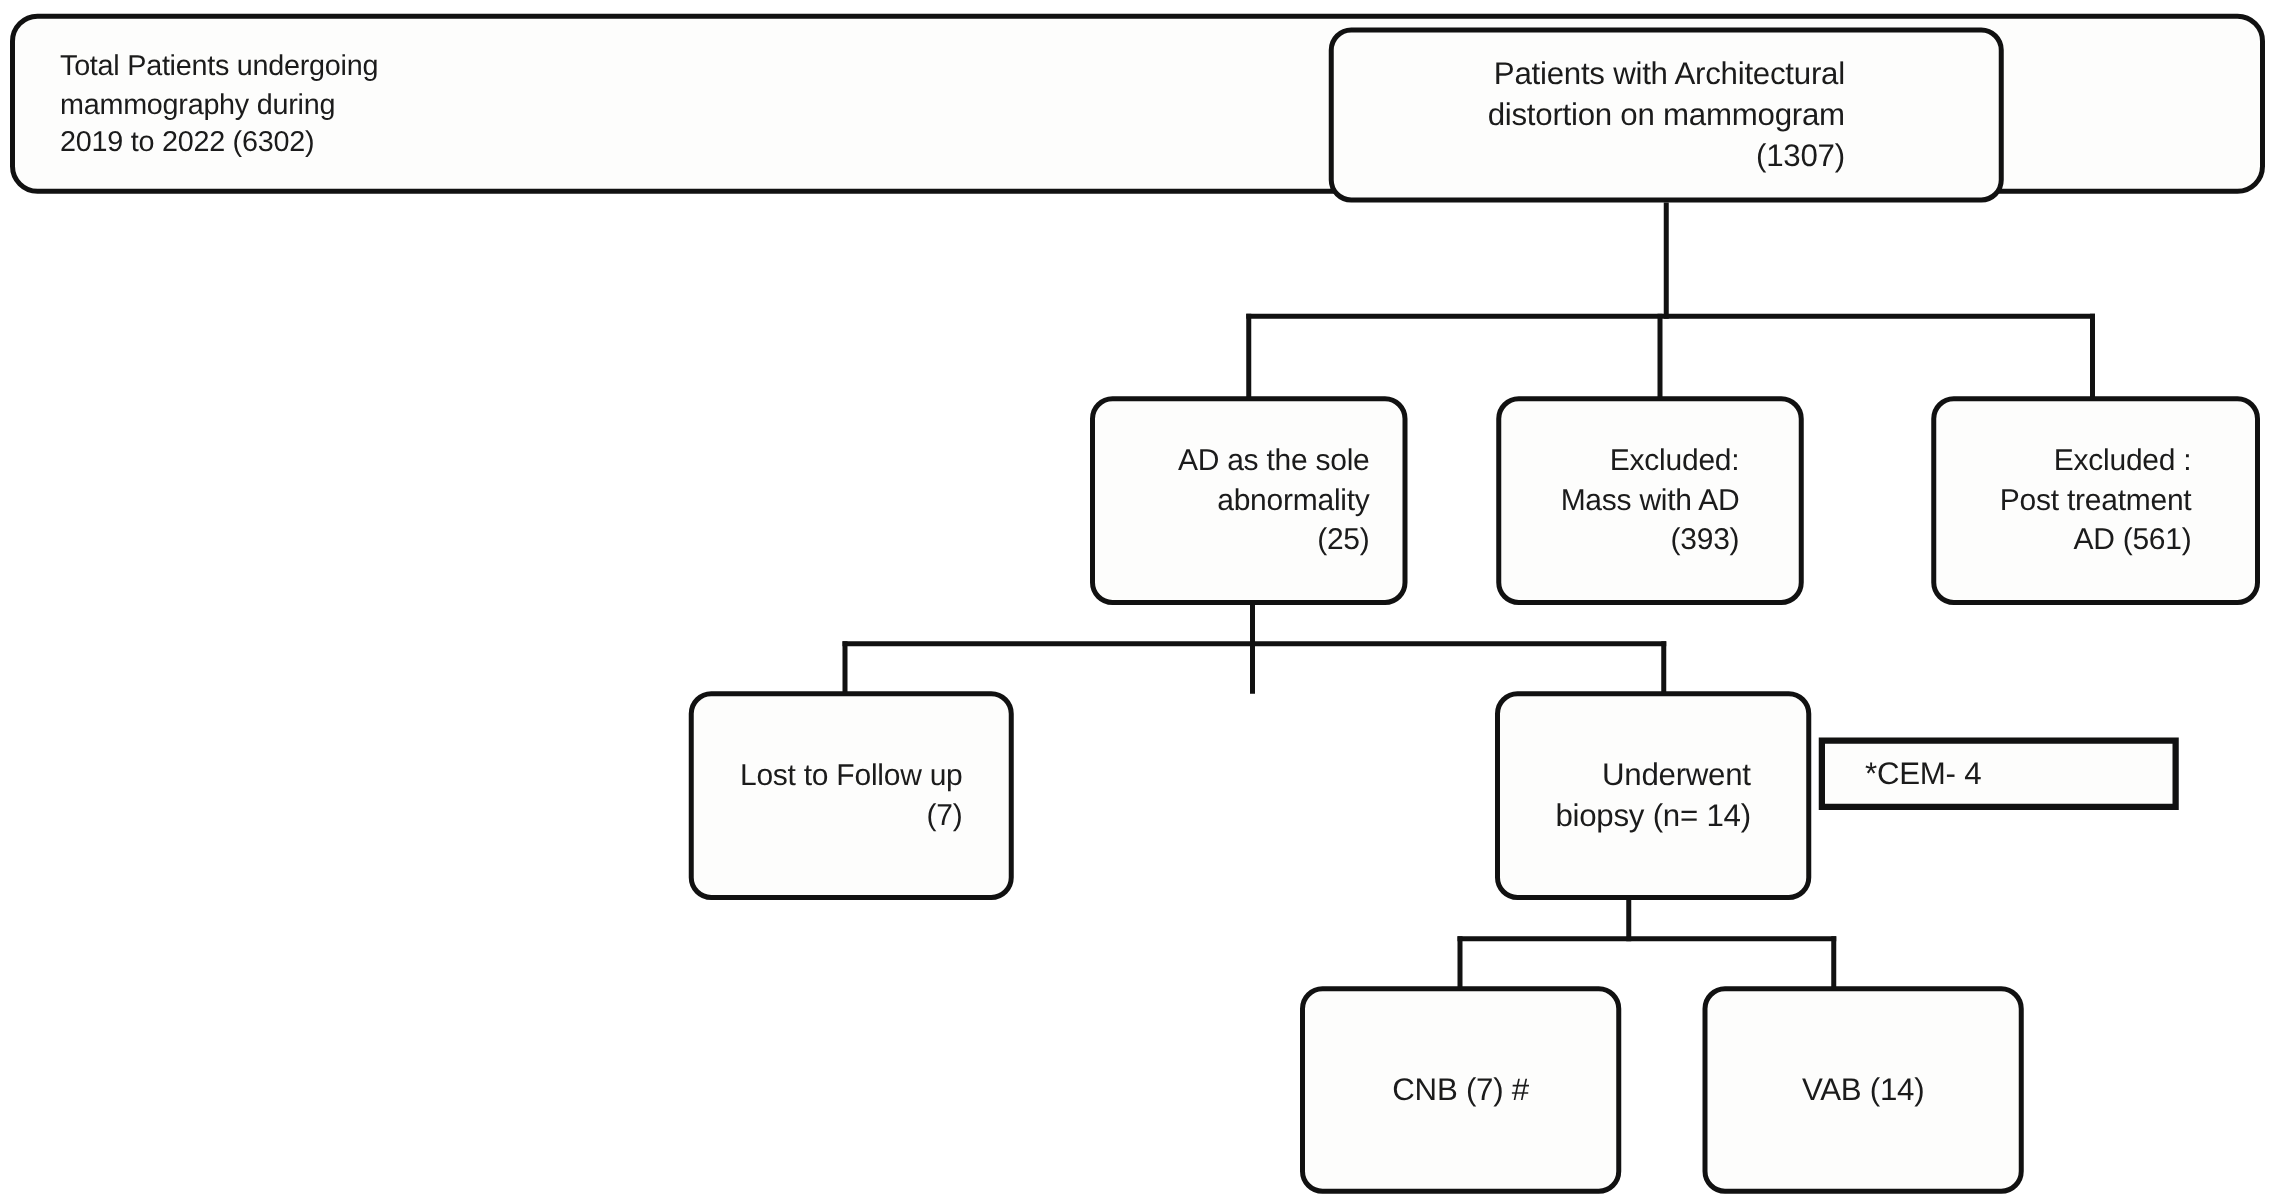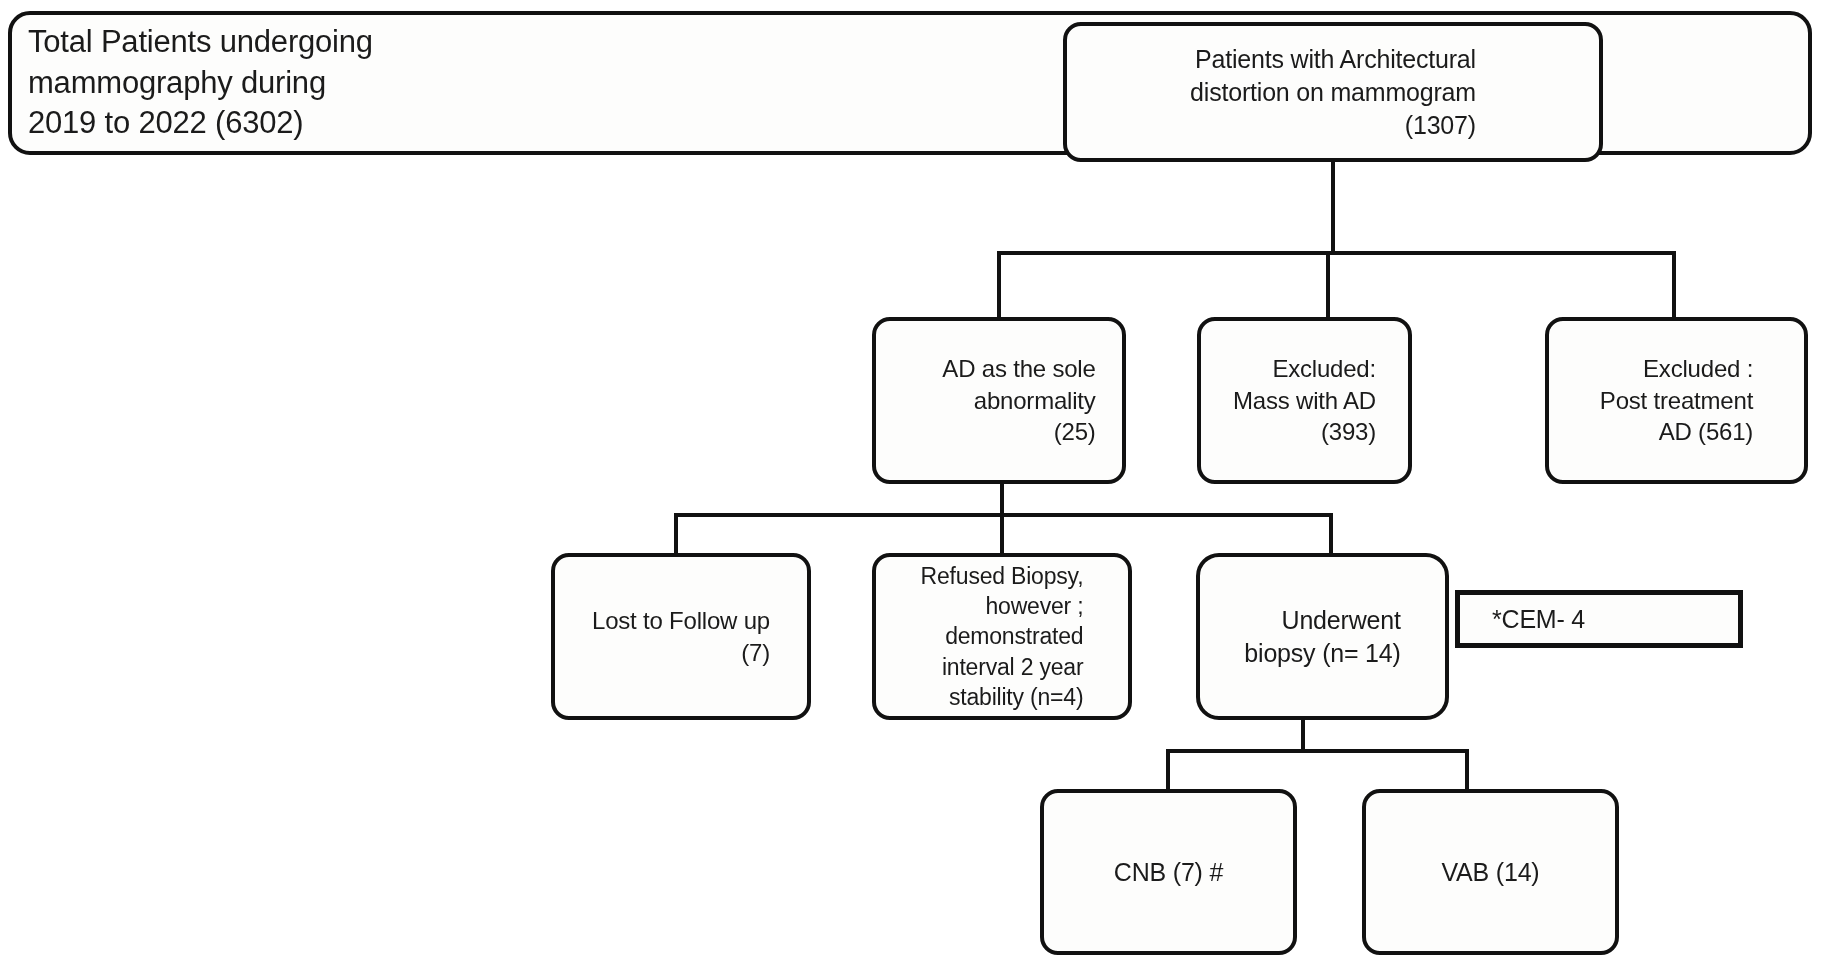--- a/index.html
+++ b/index.html
@@ -49,30 +49,30 @@
     height: 4px;
   }
   .vline {
     position: absolute;
     background: #111111;
     width: 4px;
   }
 
   
   #box-total        { left: 8px;    top: 11px;  width: 1804px; height: 144px; border-radius: 22px;
-                      font-size: 31px; justify-content: flex-start; padding-left: 16px; text-align: left; }
+                      font-size: 23px; justify-content: flex-start; padding-left: 36px; text-align: left; }
   #box-ad-mammo     { left: 1063px; top: 22px;  width: 540px;  height: 140px; font-size: 25px; }
 
   #box-sole         { left: 872px;  top: 317px; width: 254px;  height: 167px; font-size: 24px; padding-left: 40px; }
-  #box-excl-mass    { left: 1197px; top: 317px; width: 215px;  height: 167px; font-size: 24px; }
+  #box-excl-mass    { left: 1197px; top: 317px; width: 246px;  height: 167px; font-size: 24px; }
   #box-excl-post    { left: 1545px; top: 317px; width: 263px;  height: 167px; font-size: 24px; }
 
   #box-lost         { left: 551px;  top: 553px; width: 260px;  height: 167px; font-size: 24px; }
   #box-refused      { left: 872px;  top: 553px; width: 260px;  height: 167px; font-size: 23px; }
-  #box-biopsy       { left: 1196px; top: 553px; width: 253px;  height: 167px; font-size: 25px; border-radius: 23px; }
+  #box-biopsy       { left: 1196px; top: 553px; width: 253px;  height: 167px; font-size: 25px; }
   #box-cem          { left: 1455px; top: 590px; width: 288px;  height: 58px;  font-size: 25px; padding-left: 32px; }
 
   #box-cnb          { left: 1040px; top: 789px; width: 257px;  height: 166px; font-size: 25px; }
   #box-vab          { left: 1362px; top: 789px; width: 257px;  height: 166px; font-size: 25px; }
 </style>
 </head>
 <body>
 
 <div id="canvas">
 
@@ -104,25 +104,20 @@
 
   <div class="vline" style="left:1000px; top:484px; height:33px;"></div>
   <div class="hline" style="left:674px; top:513px; width:659px;"></div>
   <div class="vline" style="left:674px; top:513px; height:42px;"></div>
   <div class="vline" style="left:1000px; top:513px; height:42px;"></div>
   <div class="vline" style="left:1329px; top:513px; height:42px;"></div>
 
   <div class="node" id="box-lost">Lost  to Follow up
 (7)</div>
 
-  <div class="node" id="box-refused">Refused Biopsy,
-however ;
-demonstrated
-interval 2 year
-stability (n=4)</div>
 
   <div class="node" id="box-biopsy">Underwent
 biopsy (n= 14)</div>
 
   <div class="node square" id="box-cem">*CEM- 4</div>
 
   <div class="vline" style="left:1301px; top:720px; height:33px;"></div>
   <div class="hline" style="left:1166px; top:749px; width:303px;"></div>
   <div class="vline" style="left:1166px; top:749px; height:42px;"></div>
   <div class="vline" style="left:1465px; top:749px; height:42px;"></div>

